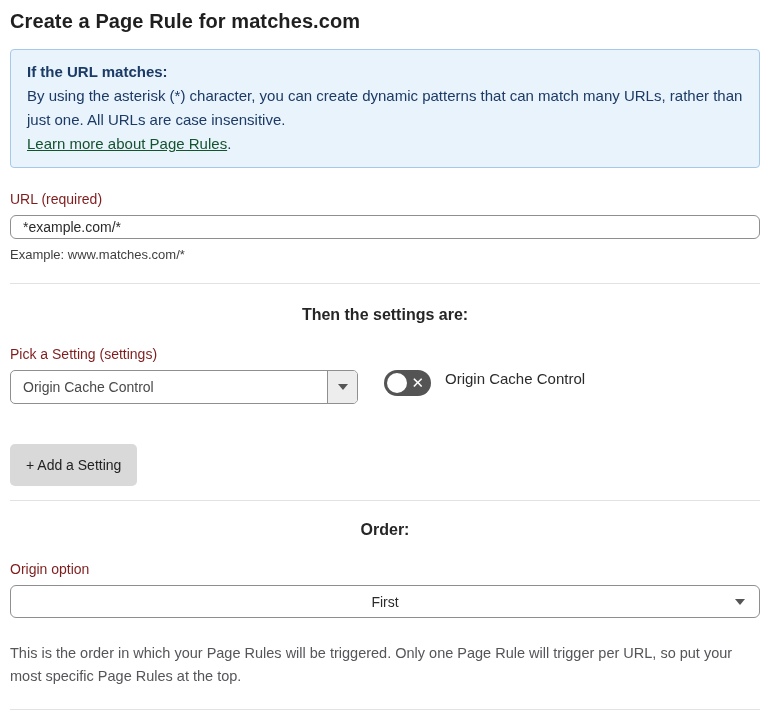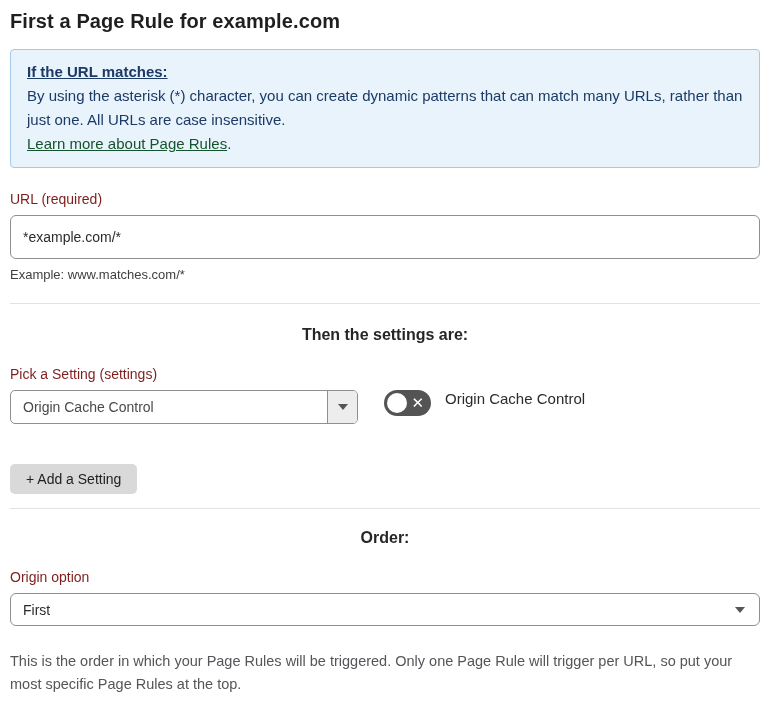--- a/index.html
+++ b/index.html
@@ -25,35 +25,35 @@
   .info-box {
     background: #e9f3fc;
     border: 1px solid #a6c8ea;
     border-radius: 4px;
     padding: 10px 16px 11px 16px;
     color: #1b3a66;
     font-size: 15px;
     line-height: 24px;
     margin-bottom: 23px;
   }
-  .info-heading { font-weight: 700; text-decoration: underline; }
+  .info-heading { font-weight: 700; }
   .info-link-row a {
     color: #14532d;
     text-decoration: underline;
     cursor: pointer;
   }
   .info-link-row span { color: #1b3a66; }
 
   
   .field-label { font-size: 14px; color: #7f1d1d; margin-bottom: 8px; }
   .hint { font-size: 13px; color: #3f3f3f; margin-top: 8px; }
 
   .url-input {
     width: 100%;
-    height: 44px;
+    height: 24px;
     border: 1px solid #8f8f8f;
     border-radius: 6px;
     padding: 0 12px;
     font-size: 14px;
     color: #2b2b2b;
     font-family: "Liberation Sans", sans-serif;
     outline: none;
     background: #fff;
   }
 
@@ -128,21 +128,21 @@
     right: 7px; top: 0;
     height: 26px;
     line-height: 25px;
     color: #ffffff;
     font-size: 15px;
   }
   .toggle-label { margin-left: 14px; font-size: 15px; color: #2b2b2b; }
 
   .add-setting-btn {
     margin-top: 40px;
-    height: 30px;
+    height: 42px;
     padding: 0 16px;
     background: #d9d9d9;
     border: none;
     border-radius: 5px;
     font-size: 14px;
     color: #222222;
     font-family: "Liberation Sans", sans-serif;
     cursor: pointer;
   }
 
@@ -153,20 +153,21 @@
     height: 33px;
     border: 1px solid #8f8f8f;
     border-radius: 6px;
     background: #fff;
     display: flex;
     align-items: center;
     padding: 0 12px;
     font-size: 14px;
     color: #2b2b2b;
     cursor: pointer;
+    justify-content: center;
   }
   .wide-select .caret-down { position: absolute; right: 14px; top: 13px; }
 
   .help-text {
     margin-top: 24px;
     font-size: 14.5px;
     line-height: 23px;
     color: #55555a;
     max-width: 748px;
   }
@@ -182,21 +183,21 @@
     cursor: pointer;
   }
   .btn-grey { background: #d5d5d5; color: #222222; padding: 0 18px; }
   .btn-blue { background: #0b6cf2; color: #ffffff; padding: 0 20px; margin-left: 2px; }
 </style>
 </head>
 <body>
 
 <div class="page">
 
-  <h1 class="page-title">First a Page Rule for example.com</h1>
+  <h1 class="page-title">Create a Page Rule for matches.com</h1>
 
   <div class="info-box">
     <div class="info-heading">If the URL matches:</div>
     <div class="info-body">By using the asterisk (*) character, you can create dynamic patterns that can match many URLs, rather than just one. All URLs are case insensitive.</div>
     <div class="info-link-row"><a>Learn more about Page Rules</a><span>.</span></div>
   </div>
 
   <div class="field-label">URL (required)</div>
   <input class="url-input" type="text" value="*example.com/*" style="">
   <div class="hint">Example: www.matches.com/*</div>

